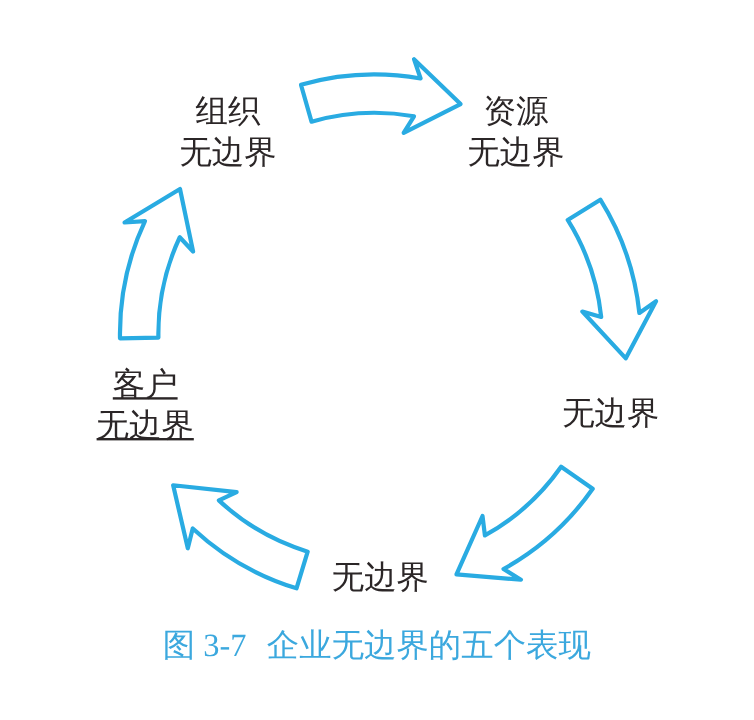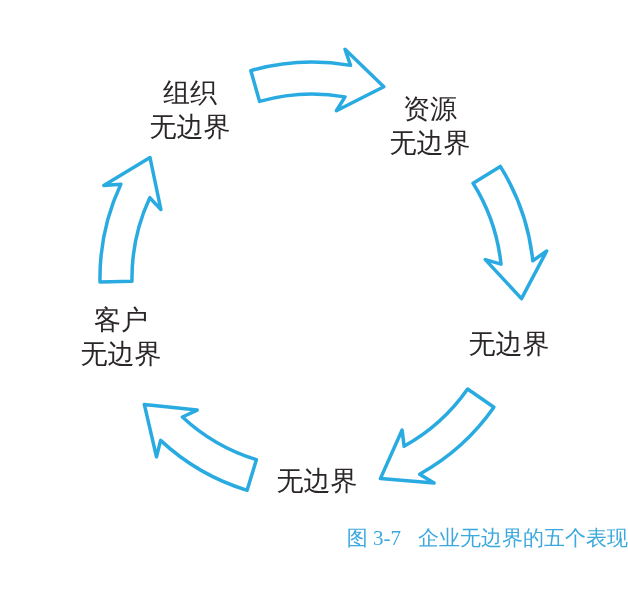--- a/index.html
+++ b/index.html
@@ -29,30 +29,30 @@
     position:absolute;
     transform:translate(-50%,-50%);
     text-align:center;
     color:var(--label-text);
     font-size:27px;
     line-height:34px;
     white-space:nowrap;
   }
   .node span{display:block;}
   .n0{left:190px;top:110px;}
-  .n1{left:430px;top:126px;}
+  .n1{left:430px;top:110px;}
   .n2{left:509px;top:344px;}
   .n3{left:317px;top:481px;}
-  .n4{left:121px;top:337px;}
+  .n4{left:121px;top:337px;text-decoration:underline;}
   .caption{
     position:absolute;
     left:0;right:0;top:521px;
-    text-align:right;
+    text-align:center;
     color:var(--caption-text);
-    font-size:21px;
+    font-size:27px;
     line-height:34px;
     white-space:nowrap;
   }
   .caption .cap-text{margin-left:17px;}
 </style>
 </head>
 <body>
 
 <div id="stage">
 

